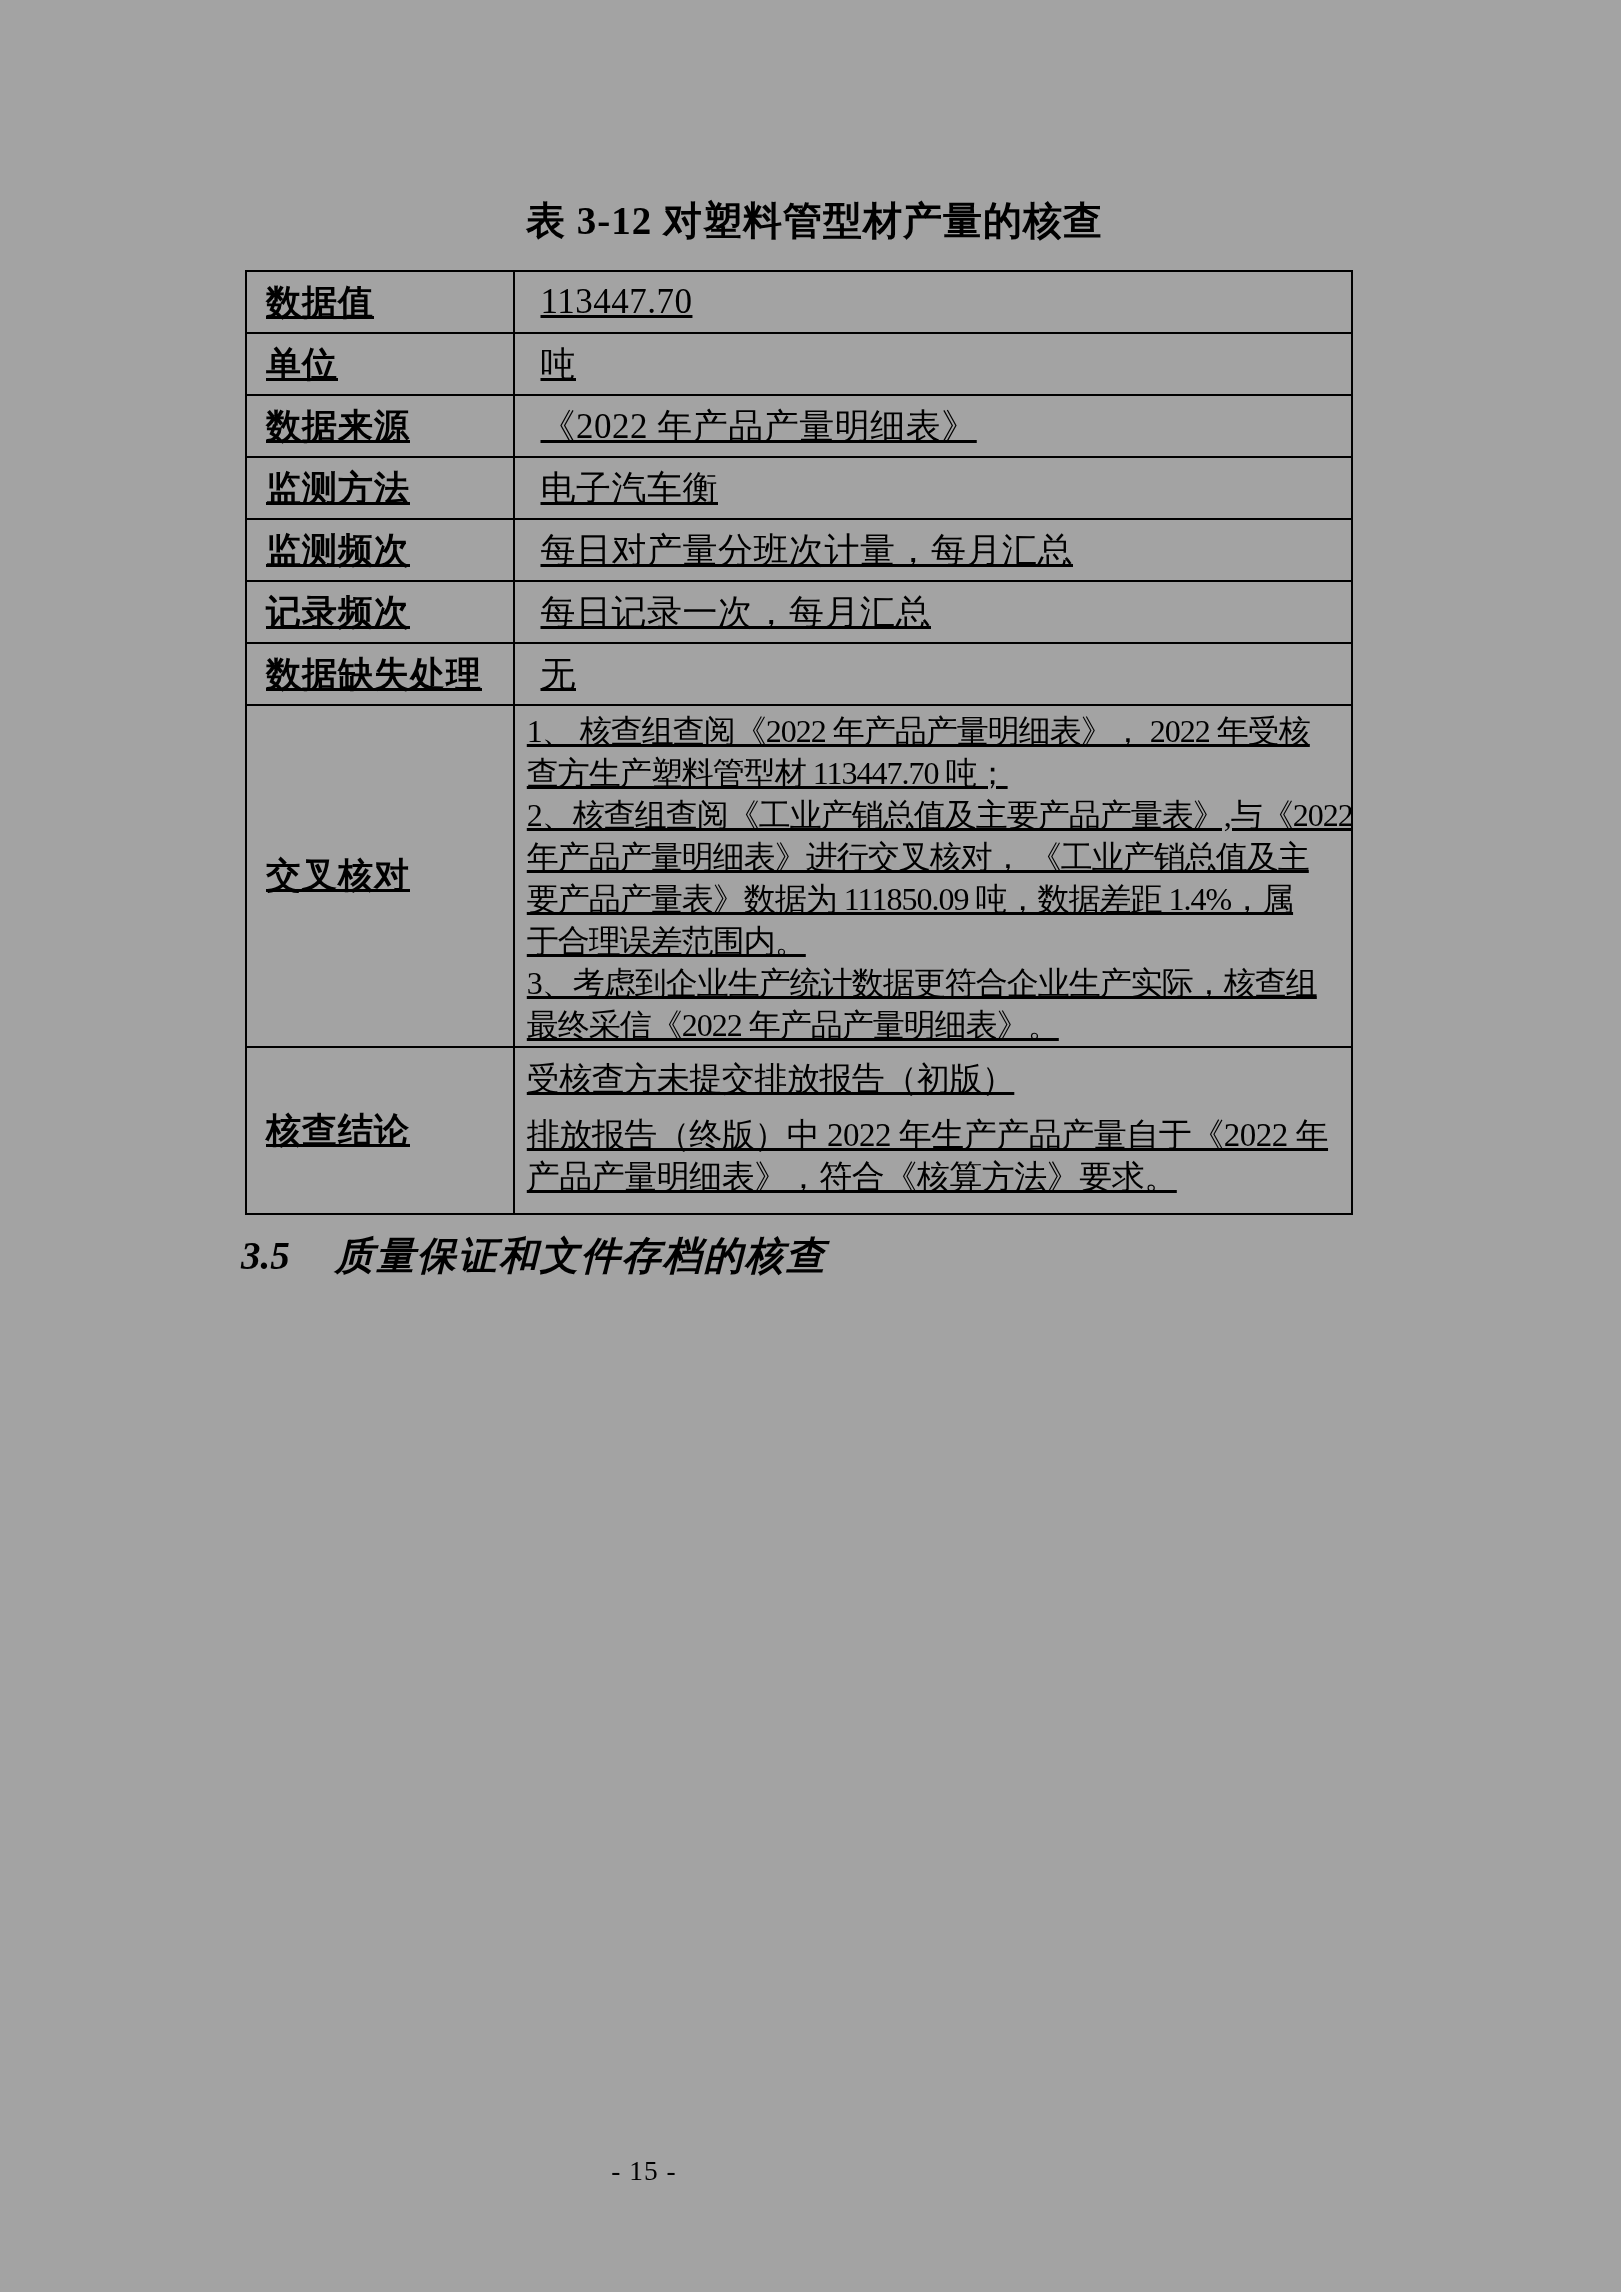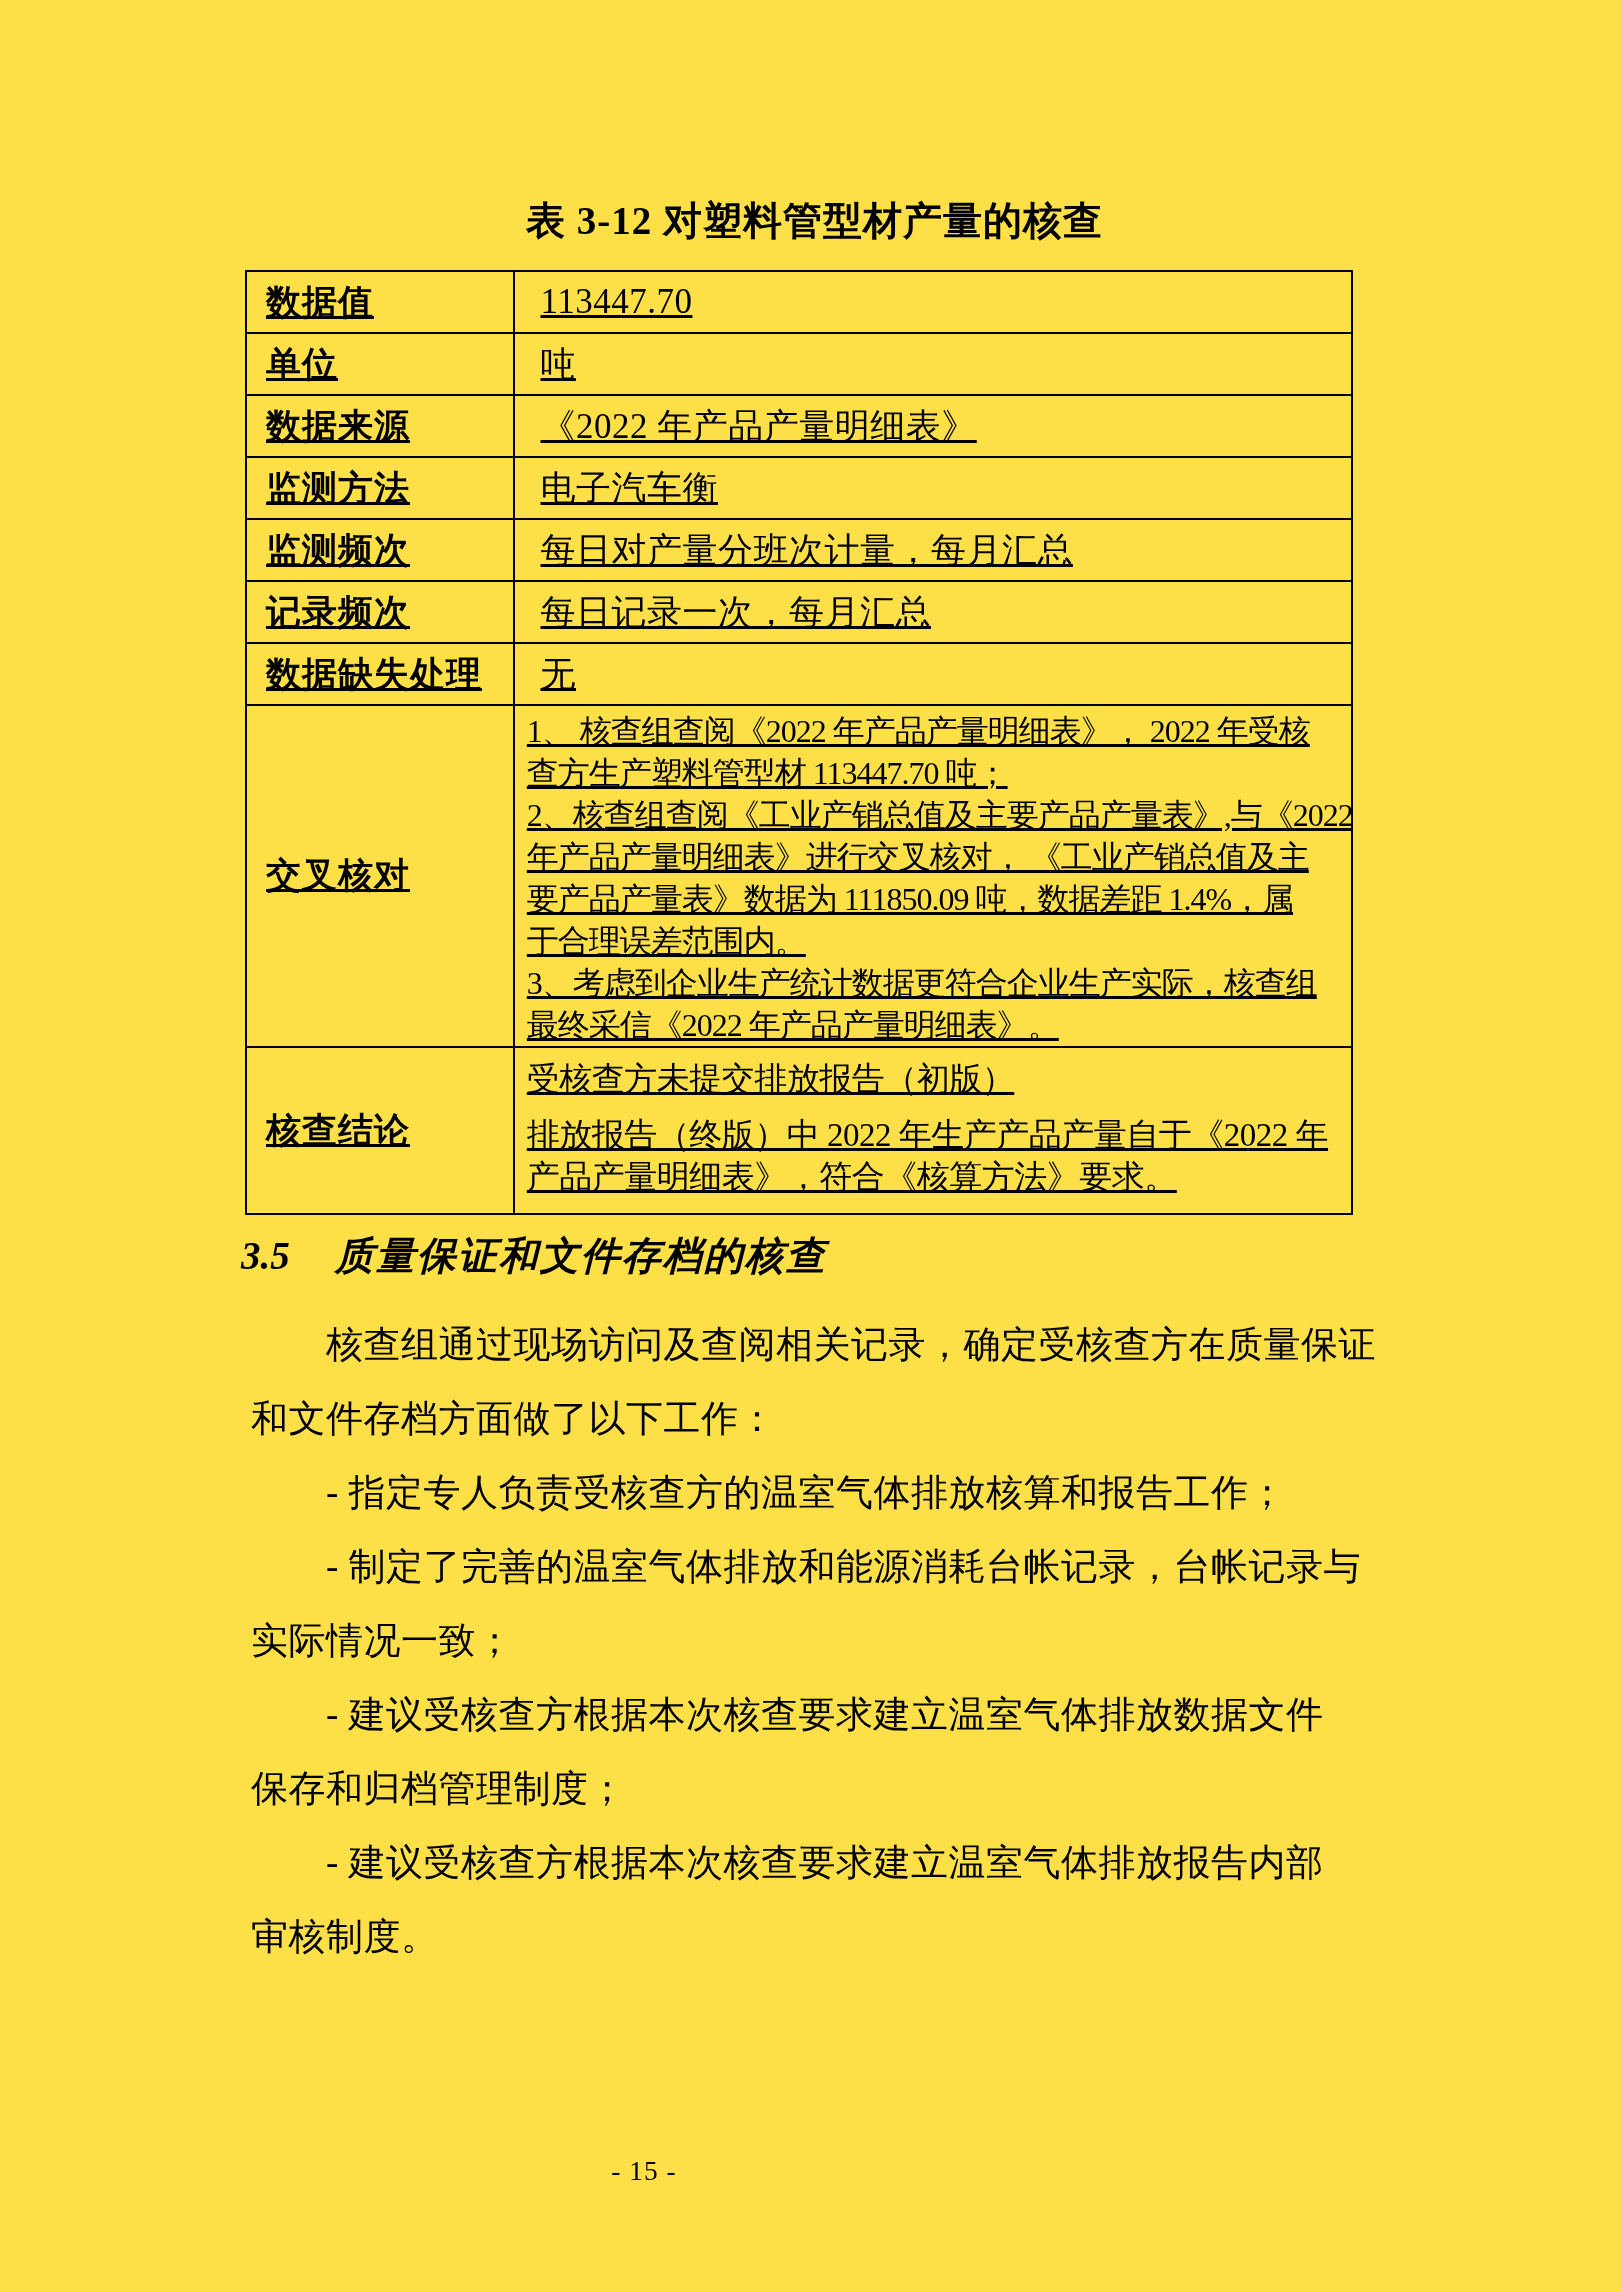--- a/index.html
+++ b/index.html
@@ -1,20 +1,20 @@
 <!DOCTYPE html>
 <html lang="zh"><head>
 <meta charset="utf-8">
 <style>
   html,body { margin:0; padding:0; }
   body {
     width:1621px; height:2293px; background:#ffffff; color:#000000;
     font-family:"Liberation Serif","DejaVu Serif",serif;
   }
-  .page { position:relative; width:1621px; height:2293px; background:#fde047; overflow:hidden; }
+  .page { position:relative; width:1621px; height:2293px; background:#a3a3a3; overflow:hidden; }
 
   .table-title {
     position:absolute; top:196px; left:251px; width:1127px; margin:0;
     text-align:center; font-size:39px; font-weight:bold; letter-spacing:1px;
     line-height:49px; white-space:pre;
   }
 
   table.vtable {
     position:absolute; top:270px; left:245px; width:1108px;
     border-collapse:collapse; table-layout:fixed;
@@ -113,26 +113,17 @@
 产品产量明细表》，符合《核算方法》要求。</div>
         </td>
       </tr>
     </tbody>
   </table>
 
   <h2 class="heading">
     <span class="hn">3.5</span><span class="ht">质量保证和文件存档的核查</span>
   </h2>
 
-  <div class="body-text">　　核查组通过现场访问及查阅相关记录，确定受核查方在质量保证
-和文件存档方面做了以下工作：
-　　- 指定专人负责受核查方的温室气体排放核算和报告工作；
-　　- 制定了完善的温室气体排放和能源消耗台帐记录，台帐记录与
-实际情况一致；
-　　- 建议受核查方根据本次核查要求建立温室气体排放数据文件
-保存和归档管理制度；
-　　- 建议受核查方根据本次核查要求建立温室气体排放报告内部
-审核制度。</div>
 
   <div class="page-number">- 15 -</div>
 
 </div>
 
 
 </body></html>

